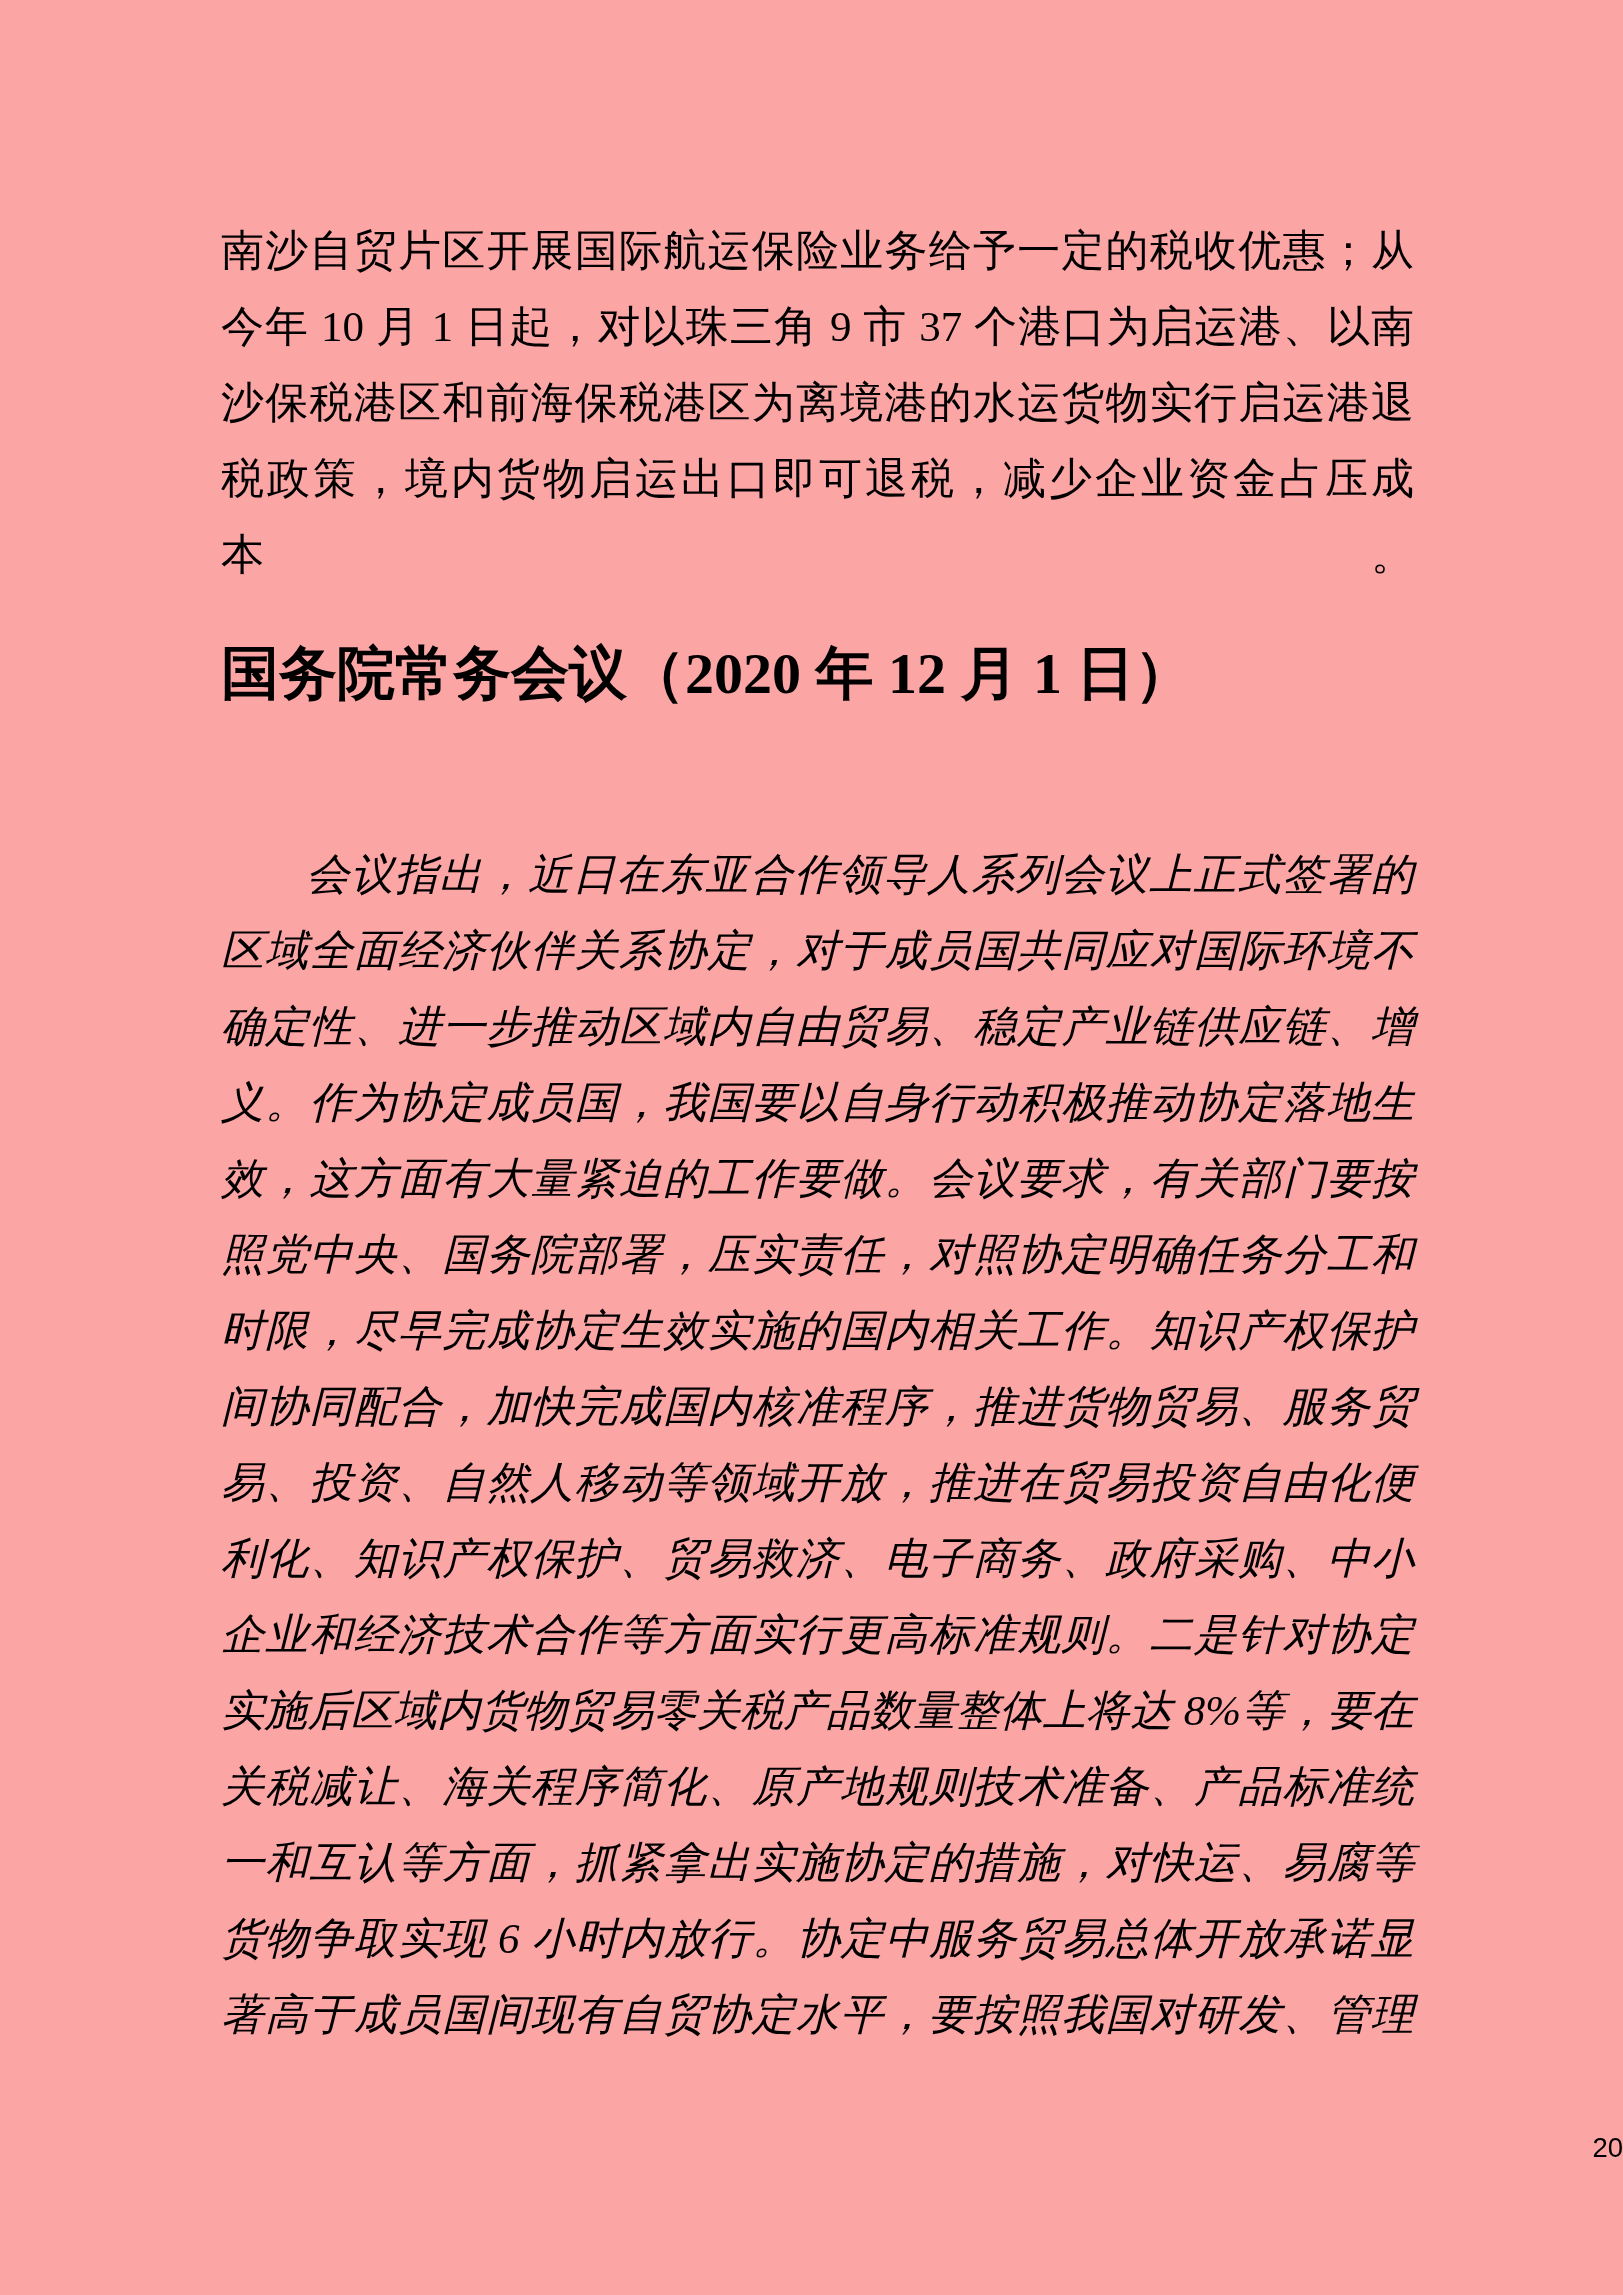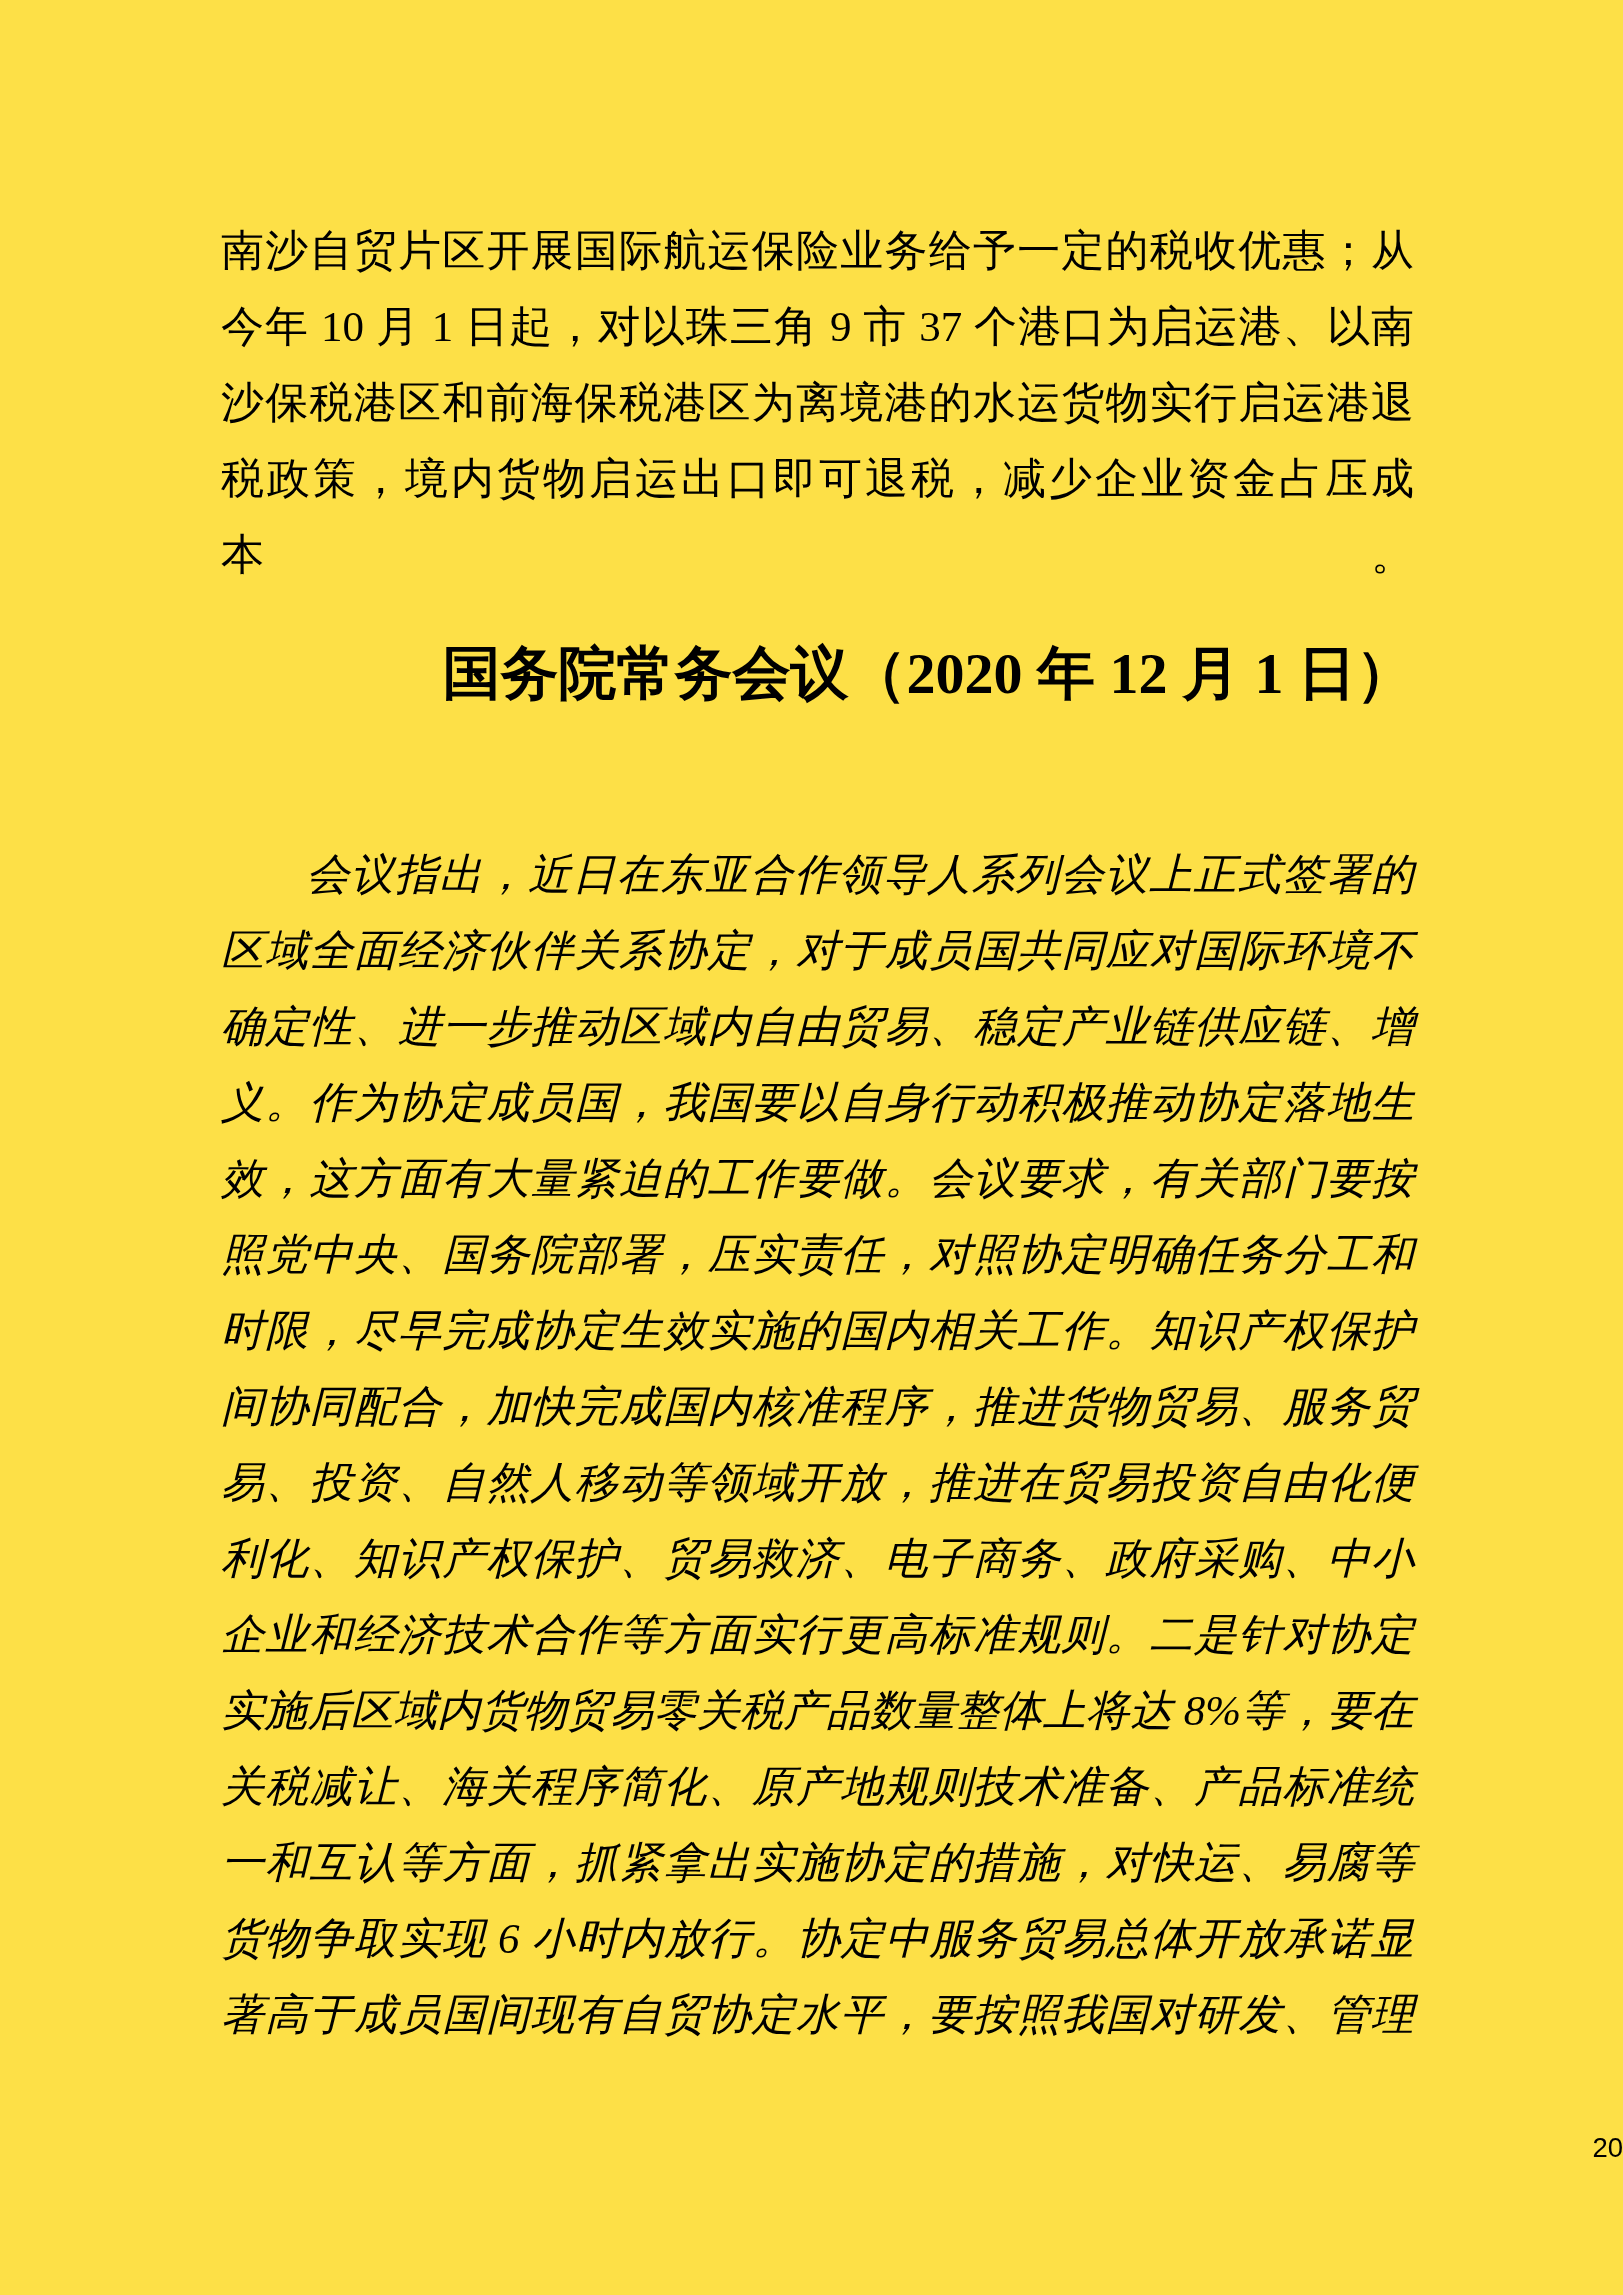--- a/index.html
+++ b/index.html
@@ -4,21 +4,21 @@
 <style>
   html, body {
     margin: 0;
     padding: 0;
     background: #ffffff;
   }
   .page {
     position: relative;
     width: 1623px;
     height: 2295px;
-    background: #fde047;
+    background: #fca5a5;
     color: #000000;
     font-family: "Liberation Serif", "DejaVu Serif", serif;
     overflow: hidden;
   }
   .text-col {
     position: absolute;
     left: 221px;
     width: 1193px;
   }
   .para-intro { top: 213px; }
@@ -37,21 +37,21 @@
   .heading {
     position: absolute;
     top: 618px;
     left: 221px;
     width: 1193px;
     margin: 0;
     font-size: 58px;
     font-weight: bold;
     line-height: 111px;
     height: 111px;
-    text-align: right;
+    text-align: left;
     font-family: "Liberation Serif", "DejaVu Serif", serif;
   }
   .page-number {
     position: absolute;
     top: 2131px;
     left: 0;
     width: 100%;
     text-align: right;
     font-family: "Liberation Sans", "DejaVu Sans", sans-serif;
     font-size: 27.5px;

